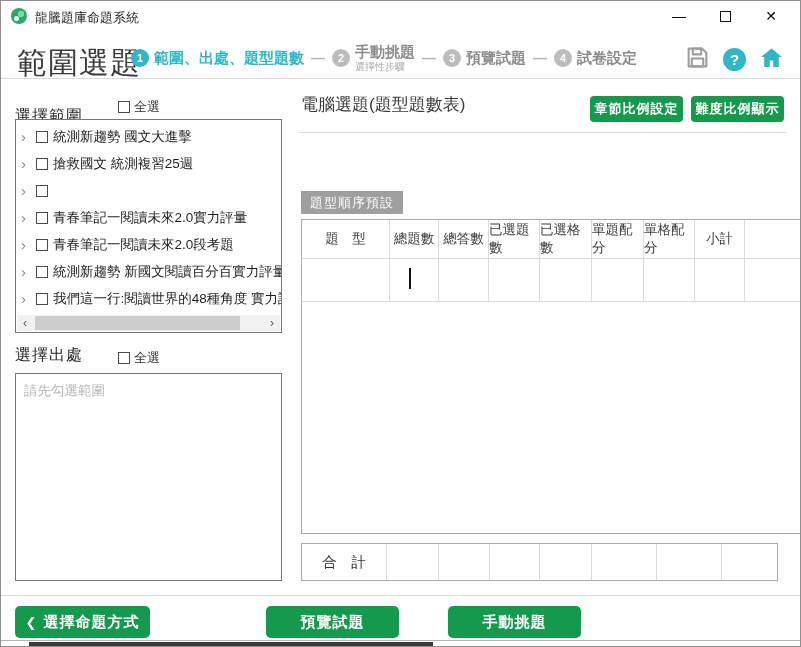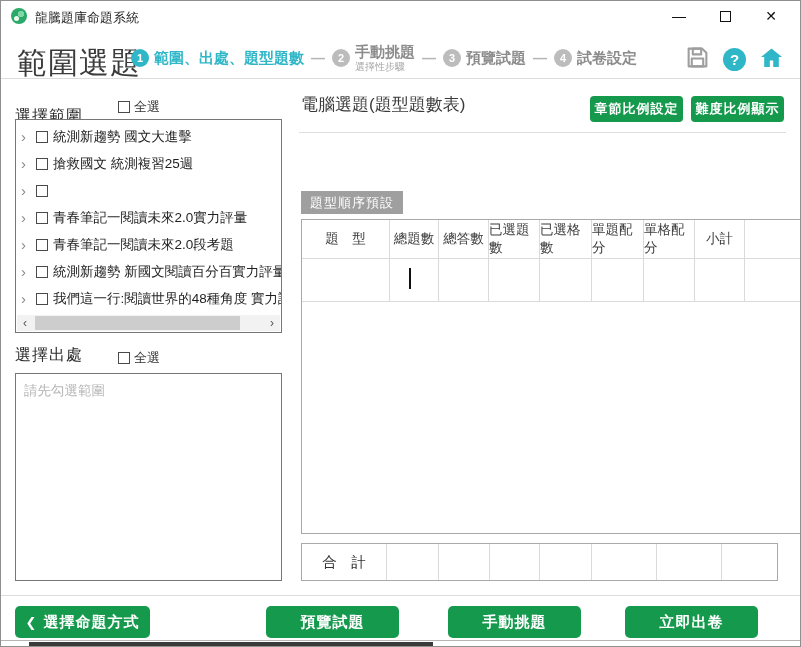--- a/index.html
+++ b/index.html
@@ -275,17 +275,16 @@
     </div>
   </div>
 
   <div class="footer-divider"></div>
   <button class="green-btn footer-btn btn-back">
     <span class="back-chevron">❮</span>
     <span>選擇命題方式</span>
   </button>
   <button class="green-btn footer-btn btn-preview">預覽試題</button>
   <button class="green-btn footer-btn btn-manual">手動挑題</button>
-  <button class="green-btn footer-btn btn-generate">立即出卷</button>
 
   <div class="bottom-line"></div>
   <div class="taskbar-fragment"></div>
 </div>
 
 </body></html>

